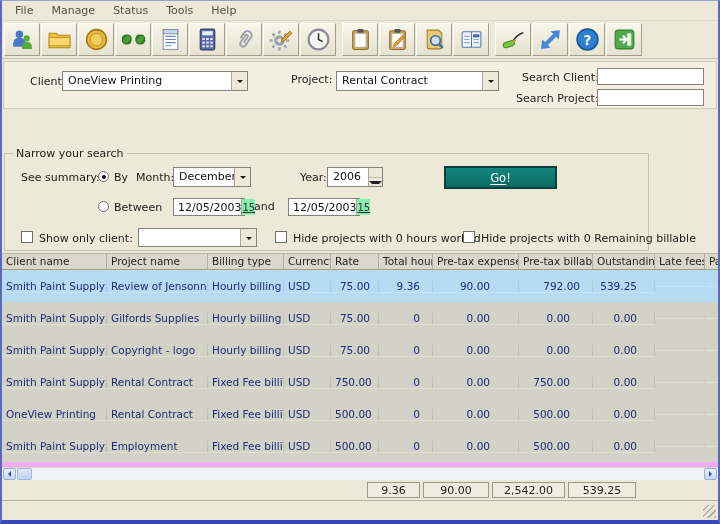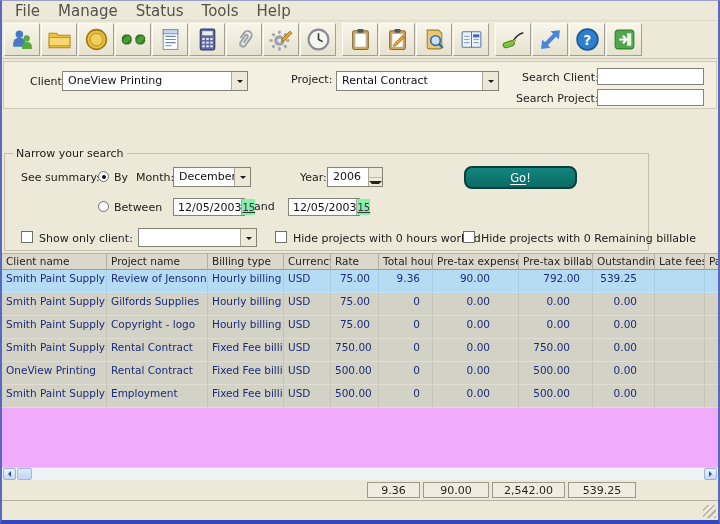--- a/index.html
+++ b/index.html
@@ -1,21 +1,21 @@
 <!DOCTYPE html>
 <html><head>
 <meta charset="utf-8">
 <style>
   html,body{margin:0;padding:0;background:#9aa0b4;}
   *{box-sizing:border-box;font-family:"DejaVu Sans",sans-serif;}
   .window{position:relative;width:720px;height:524px;background:#ece9d8;overflow:hidden;
           border-left:2px solid #5a68c0;border-right:2px solid #5a68c0;border-top:1px solid #9aa2cc;border-bottom:4px solid #3448bc;}
   
   .menubar{position:absolute;left:0;top:0;width:100%;height:20px;background:#ece9d8;border-bottom:1px solid #dcd8c8;display:flex;align-items:center;padding-left:4px;}
-  .menu-item{font-size:15px;color:#53514a;padding:2px 9px;cursor:default;text-align:center;}
+  .menu-item{font-size:11px;color:#53514a;padding:2px 9px;cursor:default;text-align:center;}
   
   .toolbar{position:absolute;left:0;top:21px;width:100%;height:37px;display:flex;align-items:flex-start;padding:1px 0 0 2px;border-bottom:1px solid #c8c4b4;background:#ece9d8;}
   .tool-btn{width:36px;height:33px;margin-right:1px;background:linear-gradient(#f8f5ea,#e6e2d0);
             border:1px solid;border-color:#fffef6 #a39f8e #a39f8e #fffef6;display:flex;align-items:center;justify-content:center;padding:0;}
   .tool-btn svg{width:25px;height:25px;display:block;}
   .tb-gap{margin-right:6px !important;}
   
   .filter-panel{position:absolute;left:1px;top:60px;width:714px;height:48px;background:#f3f0e2;border:1px solid #cdc9b6;}
   .lbl{position:absolute;font-size:11px;color:#1c1c18;white-space:nowrap;}
   .combo{position:absolute;height:20px;background:#fff;border:1px solid #838378;display:flex;}
@@ -40,21 +40,21 @@
   .spin-btns span:last-child{border-bottom:none;}
   .tri-up-s{width:0;height:0;border:3px solid transparent;border-bottom-color:#222;margin-bottom:2px;}
   .tri-dn-s{width:0;height:0;border:3px solid transparent;border-top-color:#222;margin-top:2px;}
   .date-box{position:absolute;height:18px;background:#fff;border:1px solid #838378;display:flex;}
   .date-text{flex:1;font-size:11px;padding:2px 0 4px 4px;color:#111;white-space:nowrap;}
   .cal-btn{width:15px;background:#86efac;border-left:1px solid #aca895;font-size:10px;color:#333;display:flex;align-items:center;justify-content:center;text-decoration:underline;}
   
   .grid{position:absolute;left:0;top:252px;width:716px;height:214px;background:#f0abfc;overflow:hidden;border-top:1px solid #b8b4a4;}
   .g-header{display:flex;height:16px;background:#dbd8cb;}
   .g-hcell{font-size:10.5px;color:#26241e;padding:1px 2px 0 4px;border-right:1px solid #b2aea0;border-bottom:1px solid #a09c8c;white-space:nowrap;overflow:hidden;flex:none;}
-  .g-row{display:flex;height:23px;background:#d3d2c7;}
+  .g-row{display:flex;height:32px;background:#d3d2c7;align-items:center;}
   .g-row.sel{background:#b6dcf4;}
   .g-cell{font-size:10.5px;color:#1e2a7a;padding:1.5px 2px 0 4px;border-right:1px solid #c6c3b6;border-bottom:1px solid #e0ded2;white-space:nowrap;overflow:hidden;flex:none;}
   .g-row.sel .g-cell{border-right-color:#a8cfe8;border-bottom-color:#c4e2f6;}
   .num{text-align:right;}
   
   .hscroll{position:absolute;left:0;top:466px;width:716px;height:13px;background:#f0f3f5;border-top:1px solid #d8d5c8;}
   .hs-arrow{position:absolute;top:0;width:13px;height:12px;background:linear-gradient(#eef4fc,#c6d8f4);border:1px solid #98b0dc;border-radius:2px;display:flex;align-items:center;justify-content:center;}
   .hs-thumb{position:absolute;left:15px;top:0;width:15px;height:12px;background:linear-gradient(#dce9fb,#c0d4f2);border:1px solid #a0b8e0;border-radius:2px;}
   .chev-l{width:0;height:0;border:3.5px solid transparent;border-right-color:#2a55aa;margin-right:3px;}
   .chev-r{width:0;height:0;border:3.5px solid transparent;border-left-color:#2a55aa;margin-left:3px;}
@@ -290,21 +290,21 @@
       <span class="spin-text">2006</span>
       <span class="spin-btns">
         <span>
             <span class="tri-up-s"></span>
           </span>
         <span>
             <span class="tri-dn-s"></span>
           </span>
       </span>
     </div>
-    <button class="teal-btn" style="left:459px;top:12px;width:113px;height:23px;border-radius:8px;"><u>Go</u>!</button>
+    <button class="teal-btn" style="left:439px;top:12px;width:113px;height:23px;border-radius:0;"><u>Go</u>!</button>
 
     <span class="radio" style="left:93px;top:47px;"></span>
     <span class="lbl" style="left:109px;top:47px;">Between</span>
     <div class="date-box" style="left:168px;top:44px;width:72px;">
       <span class="date-text">12/05/2003</span>
       <span class="cal-btn">15</span>
     </div>
     <span class="lbl" style="left:249px;top:46px;">and</span>
     <div class="date-box" style="left:283px;top:44px;width:72px;">
       <span class="date-text">12/05/2003</span>

